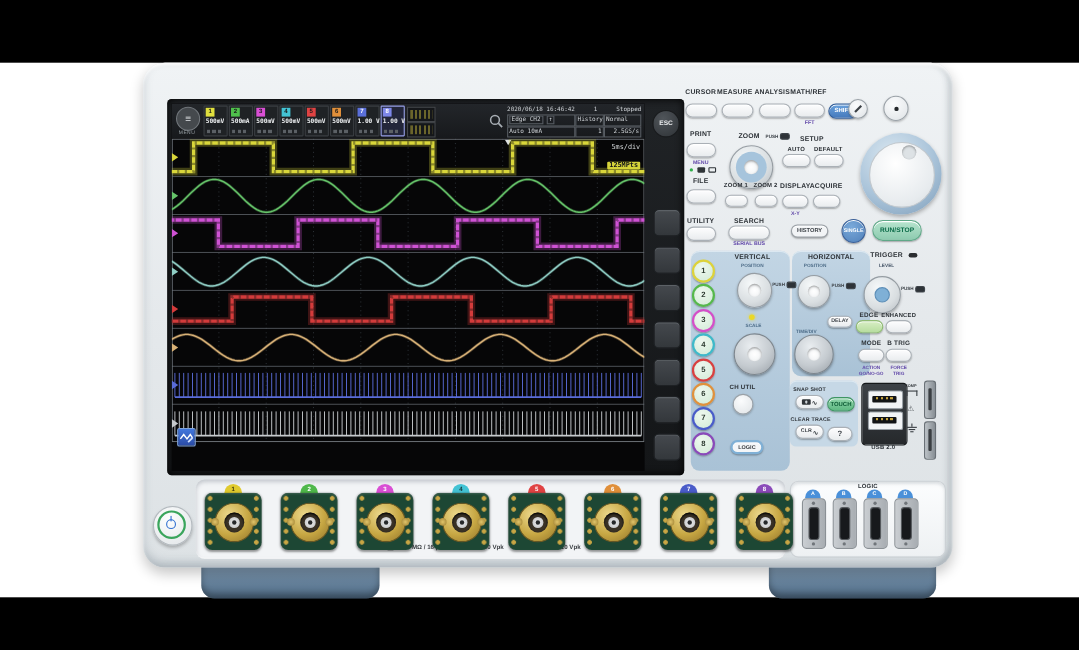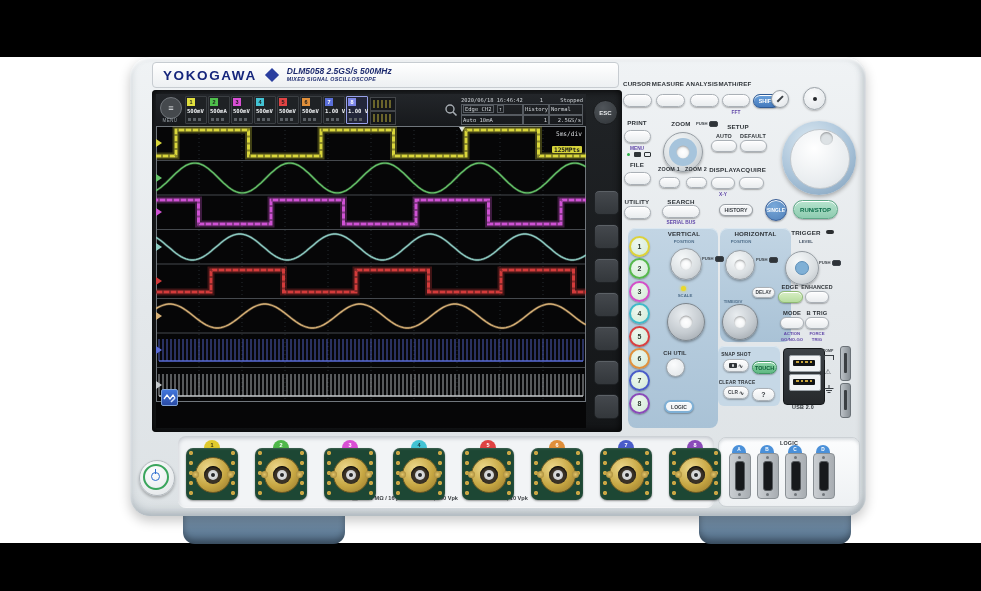--- a/index.html
+++ b/index.html
@@ -180,28 +180,20 @@
 
 <div id="stage">
   <div class="band" id="band-top"></div>
   <div class="band" id="band-bottom"></div>
 
   <div class="foot" id="foot-left"></div>
   <div class="foot" id="foot-right"></div>
 
   <div id="case"></div>
 
-  <div id="badge">
-    <span id="brand">YOKOGAWA</span>
-    <span id="brand-diamond"></span>
-    <span class="model-block">
-      <span class="model-line">DLM5058  2.5GS/s 500MHz</span>
-      <span class="model-sub">MIXED SIGNAL OSCILLOSCOPE</span>
-    </span>
-  </div>
 
   <div id="bezel"></div>
   <div id="screen">
     <div id="menubar">
       <div id="menu-btn">
           <span>≡</span>
         </div>
       <div id="menu-lbl">MENU</div>
       <div id="chbar">
           <div class="chbox">

